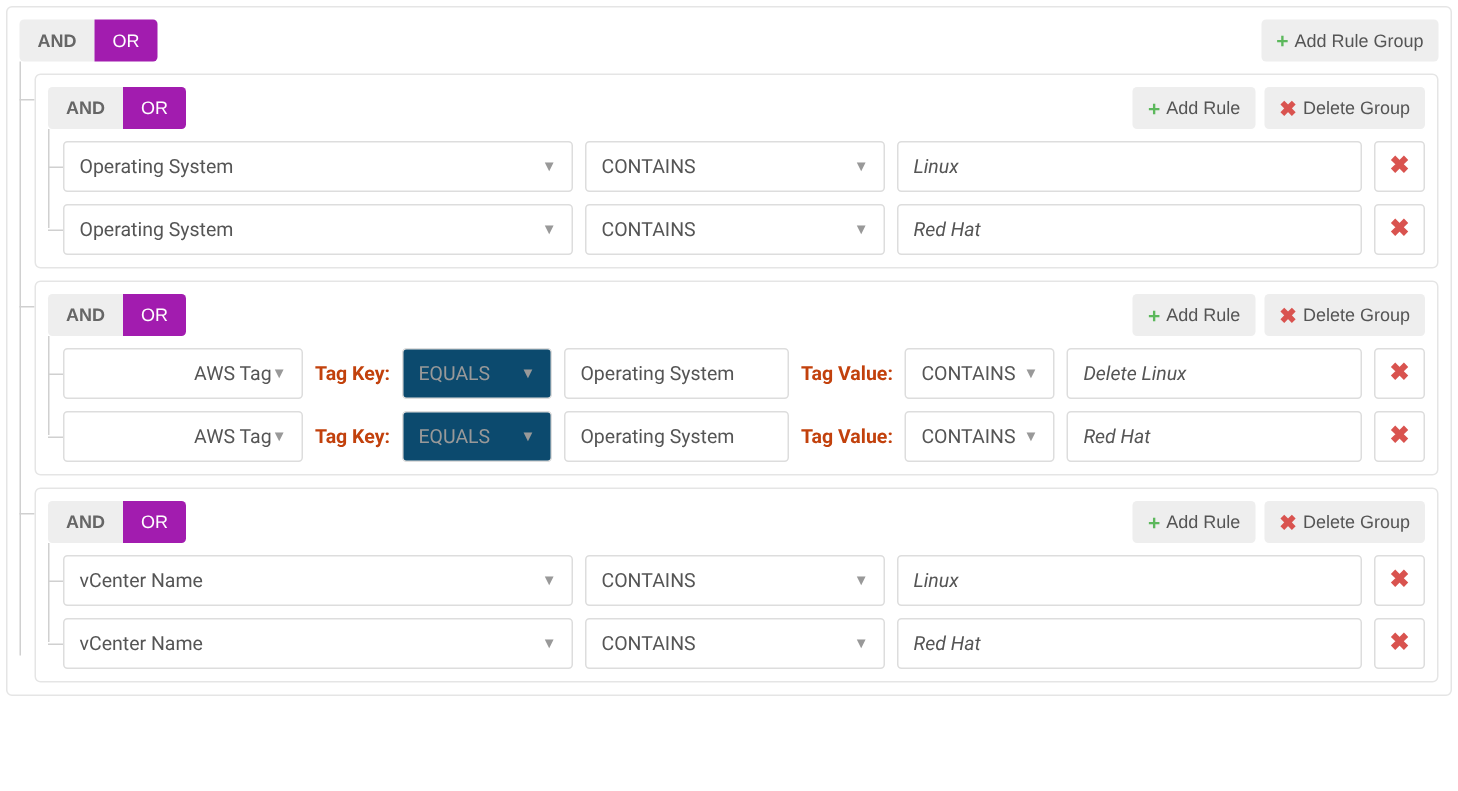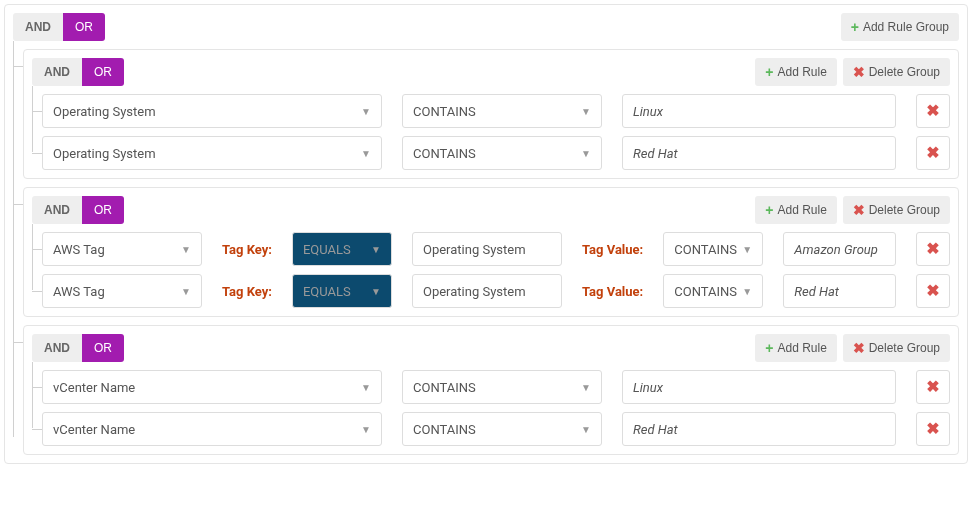--- a/index.html
+++ b/index.html
@@ -73,21 +73,21 @@
     position: absolute;
     left: -10px;
     top: 17px;
     width: 10px;
     height: 1px;
     background: #d0d0d0;
   }
   .rule-row {
     display: flex;
     align-items: center;
-    gap: 20px;
+    gap: 8px;
     margin-bottom: 8px;
     position: relative;
   }
   .rule-row:last-child { margin-bottom: 0; }
   .sel, .inp {
     border: 1px solid #ddd;
     background: #fff;
     height: 34px;
     padding: 0 10px;
     font-size: 13px;
@@ -113,21 +113,21 @@
     border-radius: 3px;
     display: flex;
     align-items: center;
     justify-content: center;
     cursor: pointer;
   }
   
   .w-field-l  { flex: 0 0 340px; }
   .w-op       { flex: 0 0 200px; }
   .w-val      { flex: 1; font-style: italic; }
-  .w-field-s  { flex: 0 0 160px; }
+  .w-field-s  { flex: 0 0 160px; justify-content: flex-end; }
   .w-keyop    { flex: 0 0 100px; }
   .w-keyval   { flex: 0 0 150px; }
   .w-valop    { flex: 0 0 100px; }
 </style>
 </head>
 <body>
 
 <div class="group">
   <div class="group-header">
     <div class="toggle-wrap">
@@ -230,21 +230,21 @@
           </div>
           <div class="inp w-keyval">
             <span>Operating System</span>
           </div>
           <span class="lbl">Tag Value:</span>
           <div class="sel w-valop">
             <span>CONTAINS</span>
             <span class="caret">▼</span>
           </div>
           <div class="inp w-val">
-            <span>Amazon Group</span>
+            <span>Delete Linux</span>
           </div>
           <button class="del-btn">
             <span class="icon-x-big">✖</span>
           </button>
         </div>
         <div class="child-wrap rule-row">
           <div class="sel w-field-s">
             <span>AWS Tag</span>
             <span class="caret">▼</span>
           </div>

